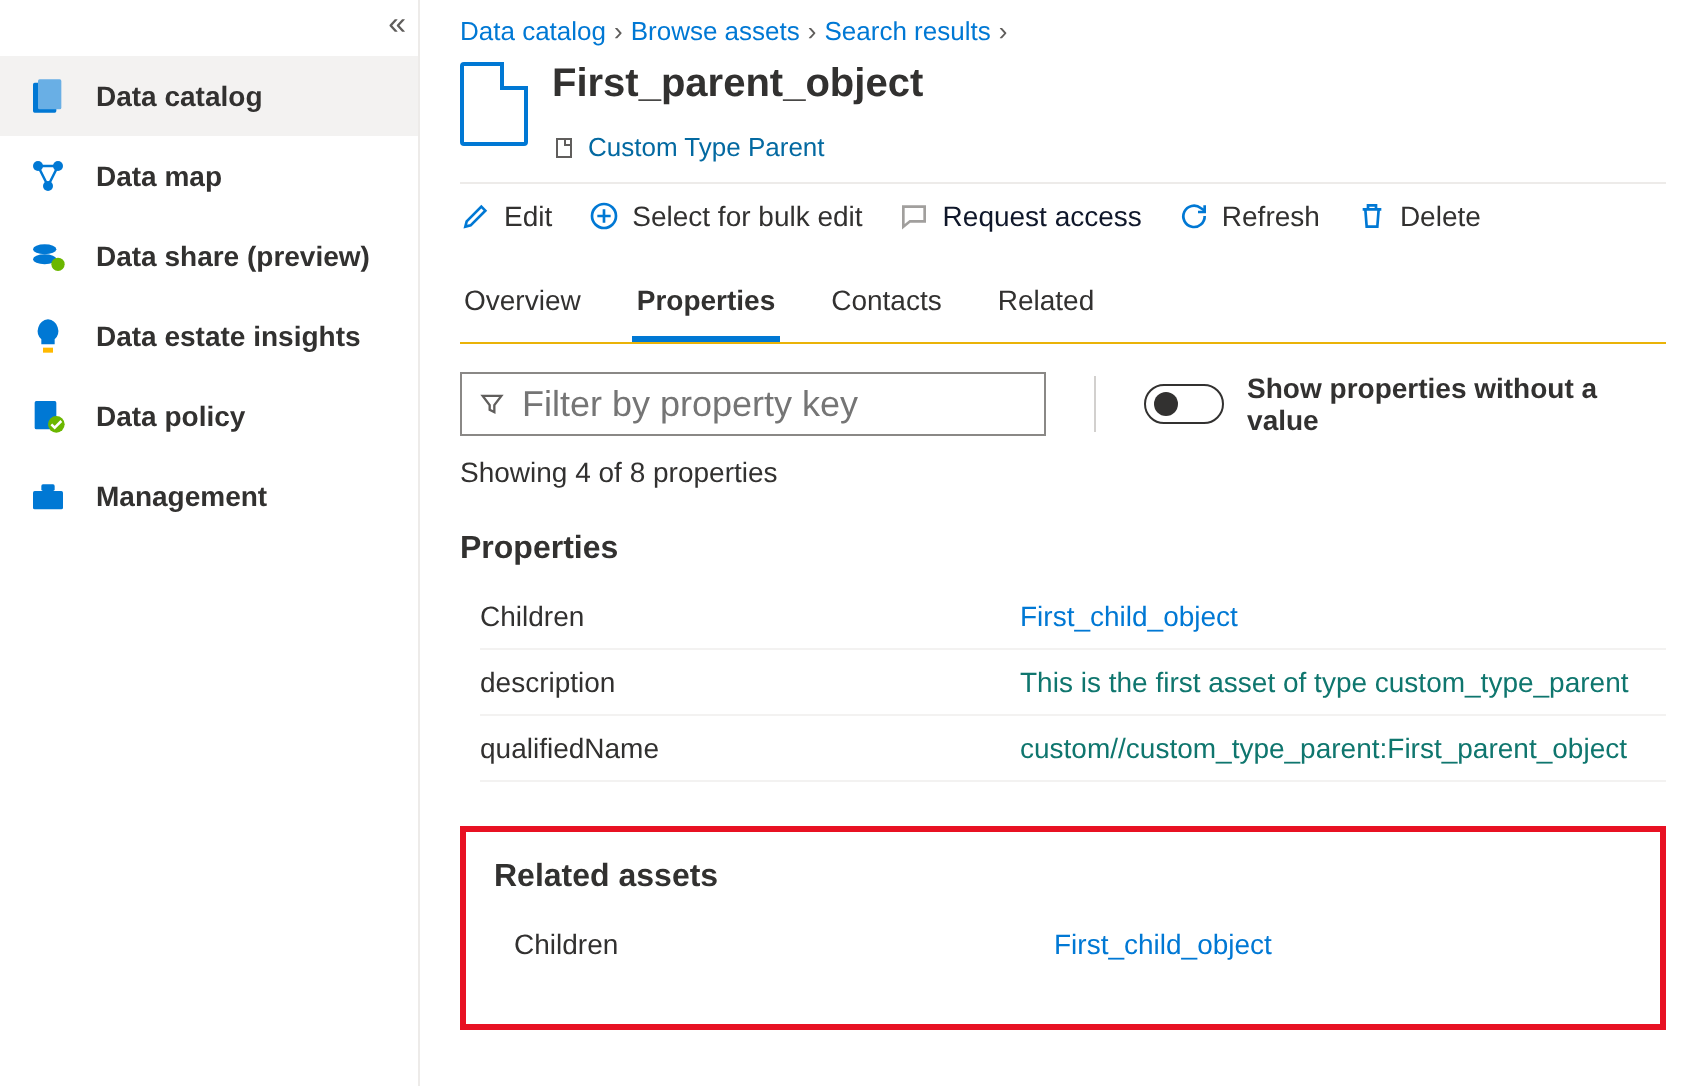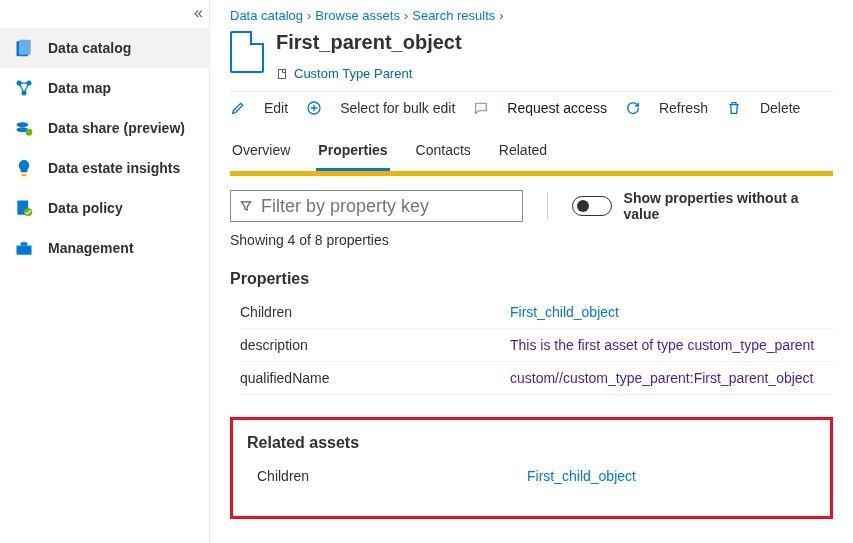--- a/index.html
+++ b/index.html
@@ -16,39 +16,39 @@
   .main { flex: 1; padding: 8px 20px 20px 20px; overflow: auto; }
   .breadcrumb { font-size: 13px; color: #0078d4; display: flex; align-items: center; gap: 4px; flex-wrap: wrap; margin-bottom: 6px; }
   .breadcrumb .crumb { color: #0078d4; cursor: pointer; }
   .breadcrumb .sep { color: #605e5c; }
   .title-row { display: flex; align-items: flex-start; gap: 12px; margin: 8px 0 10px 0; }
   .title-icon { width: 34px; height: 42px; border: 2px solid #0078d4; border-radius: 2px; position: relative; background: #fff; }
   .title-icon::after { content: ""; position: absolute; top: -2px; right: -2px; width: 12px; height: 12px; background: #fff; border-left: 2px solid #0078d4; border-bottom: 2px solid #0078d4; }
   .title-text h1 { font-size: 20px; font-weight: 600; color: #323130; }
   .subtype { display: flex; align-items: center; gap: 6px; color: #0369a1; font-size: 13px; margin-top: 12px; }
   .toolbar { display: flex; align-items: center; gap: 18px; padding: 8px 0; border-top: 1px solid #edebe9; margin-top: 4px; }
-  .tool { display: inline-flex; align-items: center; gap: 18px; font-size: 14px; color: #323130; cursor: pointer; }
+  .tool { display: inline-flex; align-items: center; gap: 6px; font-size: 14px; color: #323130; cursor: pointer; }
   .tool.disabled { color: #0f172a; cursor: default; }
   .tool svg { width: 16px; height: 16px; }
-  .tabs { display: flex; gap: 24px; border-bottom: 5px solid #eab308; margin-top: 8px; }
+  .tabs { display: flex; gap: 24px; border-bottom: 1px solid #eab308; margin-top: 8px; }
   .tab { padding: 10px 2px; font-size: 14px; color: #323130; cursor: pointer; border-bottom: 3px solid transparent; }
   .tab.active { border-bottom-color: #0078d4; font-weight: 600; }
   .filter-row { display: flex; align-items: center; gap: 24px; margin-top: 14px; }
   .filter-box { display: flex; align-items: center; gap: 8px; border: 1px solid #8a8886; padding: 4px 8px; width: 300px; height: 32px; }
   .filter-box input { border: none; outline: none; flex: 1; font-size: 18px; color: #3b82f6; background: transparent; }
   .divider-v { width: 1px; height: 28px; background: #d2d0ce; }
   .toggle-wrap { display: flex; align-items: center; gap: 12px; }
   .toggle { width: 40px; height: 20px; border: 1px solid #323130; border-radius: 10px; position: relative; cursor: pointer; }
   .toggle .knob { width: 12px; height: 12px; background: #323130; border-radius: 50%; position: absolute; top: 3px; left: 4px; }
   .toggle-label { font-size: 14px; font-weight: 600; }
   .showing { margin-top: 10px; font-size: 14px; color: #323130; }
   .section-head { font-size: 16px; font-weight: 600; margin-top: 22px; margin-bottom: 8px; }
   .prop-row { display: flex; padding: 8px 0; font-size: 14px; border-bottom: 1px solid #f3f2f1; margin-left: 10px; }
   .prop-key { width: 270px; color: #323130; }
-  .prop-val { flex: 1; color: #4c1d95; }
+  .prop-val { flex: 1; color: #0f766e; }
   .link { color: #0078d4; cursor: pointer; }
   .related-box { border: 3px solid #e81123; padding: 14px 14px 24px 14px; margin-top: 22px; }
   .related-box .section-head { margin-top: 0; }
 </style>
 </head>
 <body>
 
 <div class="app">
 
   <div class="sidebar">

